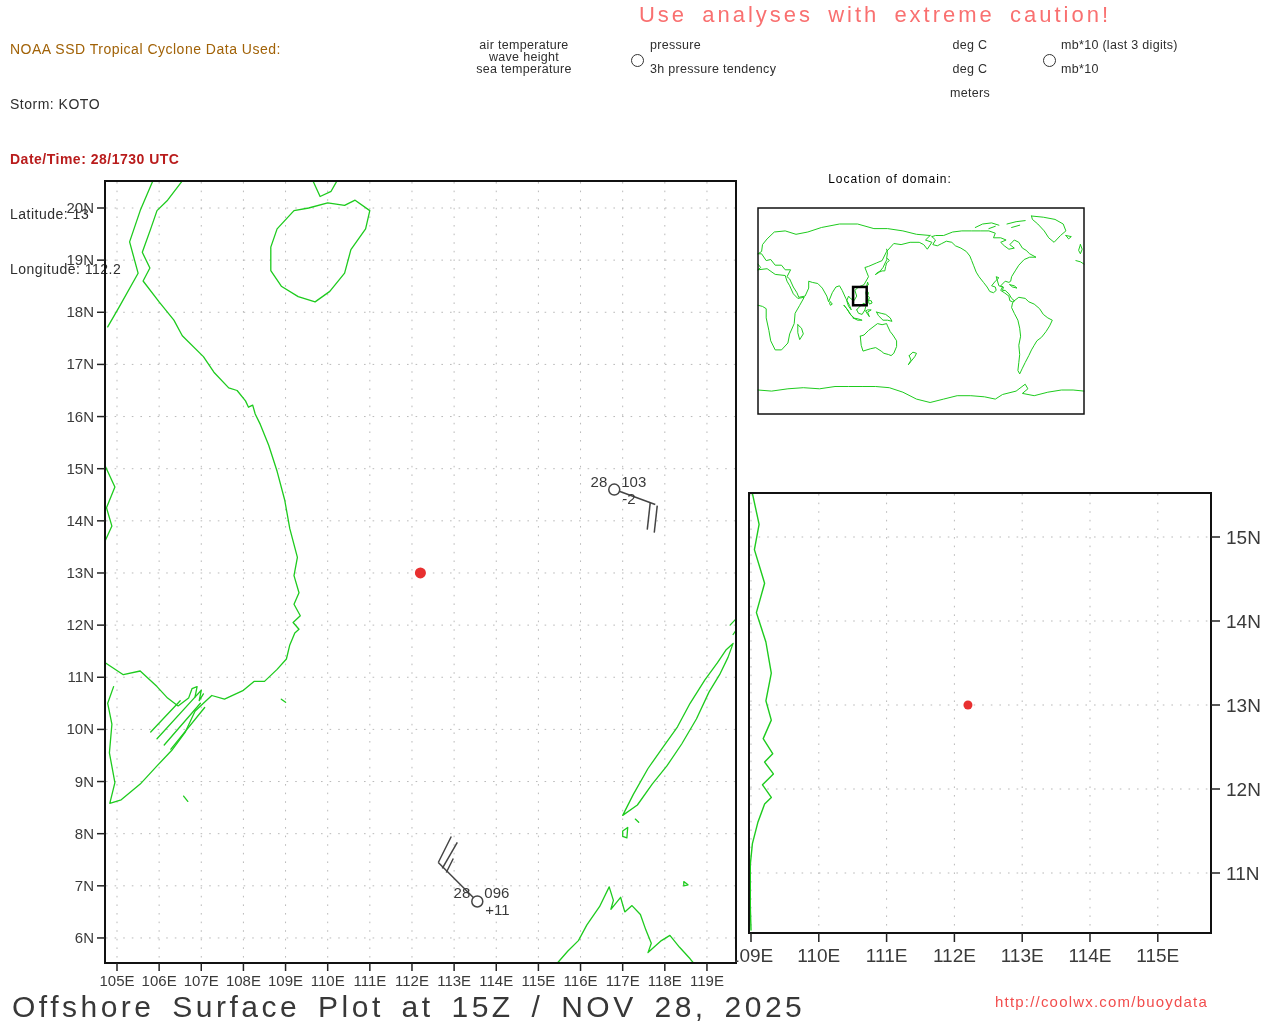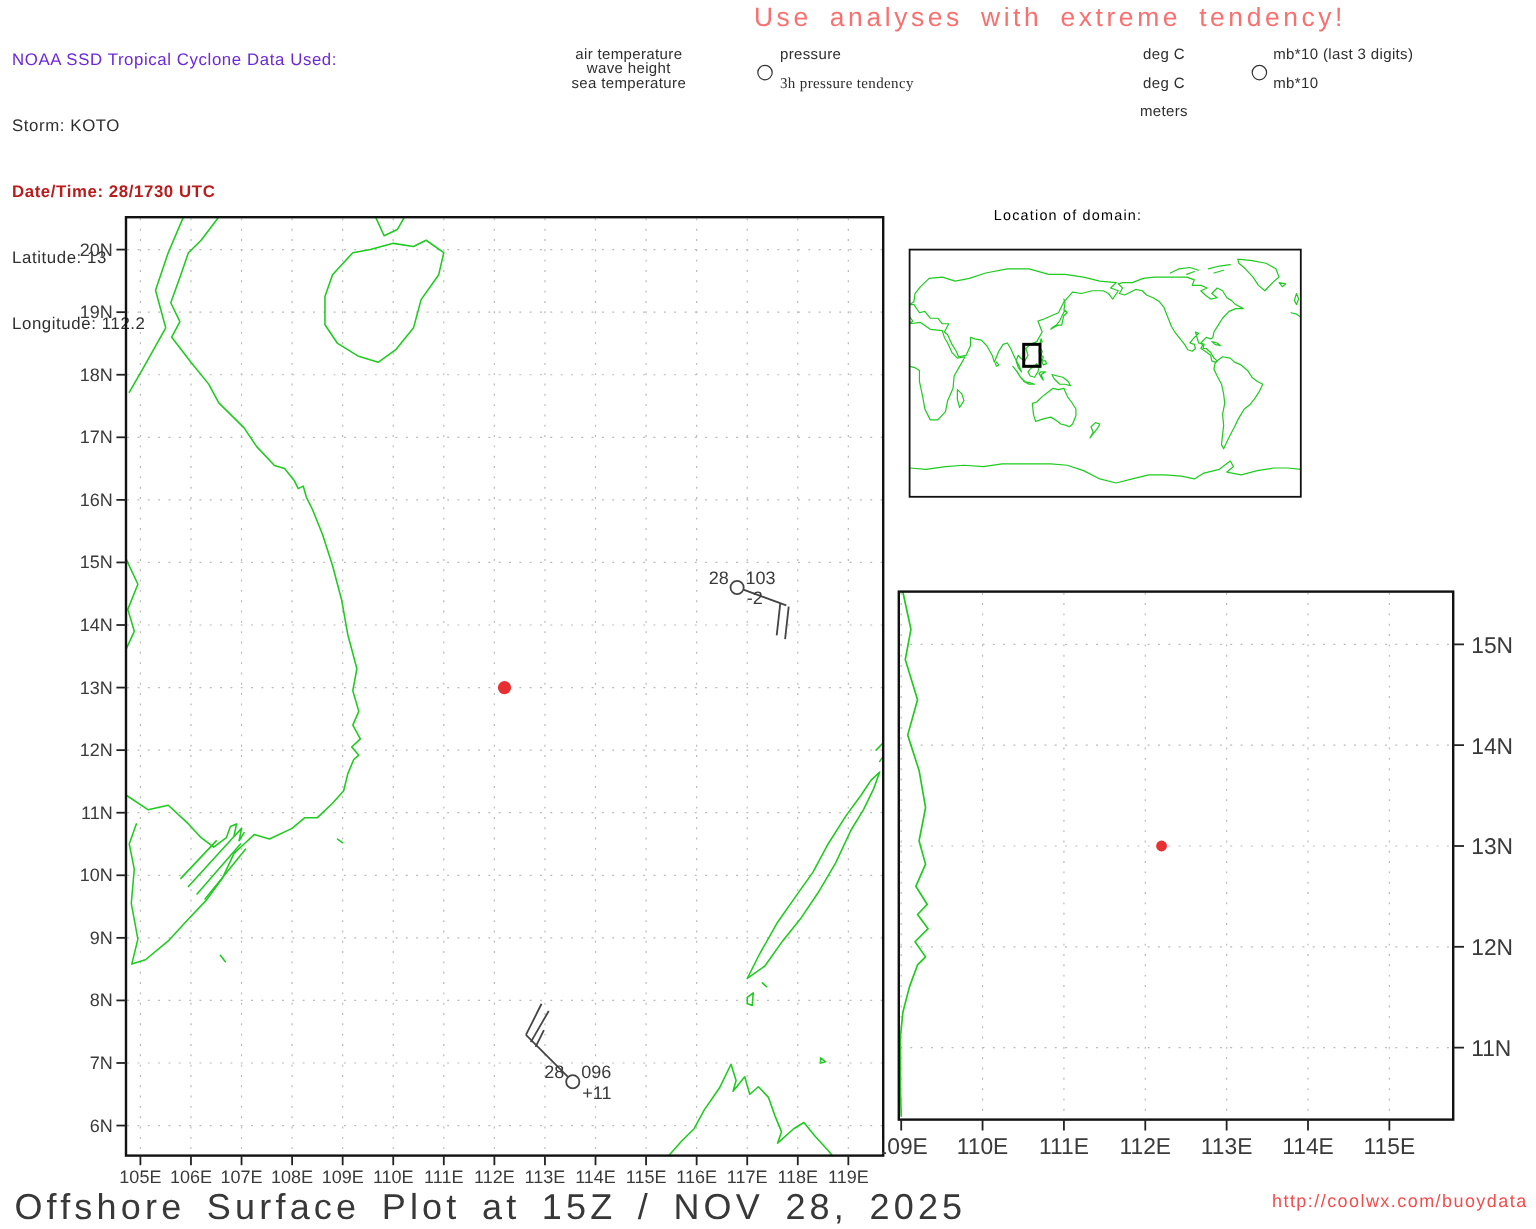--- a/index.html
+++ b/index.html
@@ -1,52 +1,52 @@
 <!DOCTYPE html>
 <html><head>
 <meta charset="utf-8">
 <style>
   html,body{margin:0;padding:0;background:#fff;}
   #stage{position:relative;width:1280px;height:1024px;background:#fff;overflow:hidden;
          font-family:"Liberation Sans",sans-serif;color:#2e2e2e;}
   .abs{position:absolute;white-space:pre;}
   .storm-line{font-size:14px;letter-spacing:.5px;line-height:19px;}
-  .red-lt{color:#6d28d9;}
+  .red-lt{color:#a16207;}
   .red-strong{color:#b91c1c;font-weight:bold;}
   .caution{font-size:22px;letter-spacing:3px;word-spacing:6px;color:#f97070;text-align:center;}
   .legend-txt{font-size:12.5px;letter-spacing:.3px;color:#2e2e2e;}
   .legend-right{text-align:center;}
   .legend-circle{width:11px;height:11px;border:1.4px solid #333;border-radius:50%;background:#fff;}
   .warning{font-size:13.5px;letter-spacing:.8px;word-spacing:2px;color:#fa5555;text-align:center;}
   .inset-title{font-size:12px;letter-spacing:1px;text-align:center;color:#000000;}
   .footer-title{font-size:30px;letter-spacing:3.5px;word-spacing:6px;color:#383838;}
-  .footer-url{font-size:15px;letter-spacing:1.2px;color:#f24d4d;text-align:right;text-decoration:none;}
+  .footer-url{font-size:15px;letter-spacing:1.2px;color:#f24d4d;text-decoration:none;}
   svg text{font-family:"Liberation Sans",sans-serif;fill:#3a3a3a;}
 </style>
 </head>
 <body>
 
 <div id="stage">
 
   <div class="abs" style="left:10px;top:4px;">
     <div class="storm-line red-lt">NOAA SSD Tropical Cyclone Data Used:</div>
     <div class="storm-line">Storm: KOTO</div>
     <div class="storm-line red-strong">Date/Time: 28/1730 UTC</div>
     <div class="storm-line">Latitude: 13</div>
     <div class="storm-line">Longitude: 112.2</div>
   </div>
 
-  <div class="abs caution" style="left:595px;top:2px;width:560px;">Use analyses with extreme tendency!</div>
+  <div class="abs caution" style="left:595px;top:2px;width:560px;">Use analyses with extreme caution!</div>
 
   <div class="abs legend-txt legend-right" style="left:420px;top:38px;width:208px;">air temperature</div>
   <div class="abs legend-txt legend-right" style="left:420px;top:50px;width:208px;">wave height</div>
   <div class="abs legend-txt legend-right" style="left:420px;top:62px;width:208px;">sea temperature</div>
   <div class="abs legend-circle" style="left:631px;top:54px;"></div>
   <div class="abs legend-txt" style="left:650px;top:38px;">pressure</div>
-  <div class="abs legend-txt" style="left:650px;top:62px;font-family:Liberation Serif, serif;">3h pressure tendency</div>
+  <div class="abs legend-txt" style="left:650px;top:62px;">3h pressure tendency</div>
 
   <div class="abs legend-txt legend-right" style="left:900px;top:38px;width:140px;">deg C</div>
   <div class="abs legend-txt legend-right" style="left:900px;top:50px;width:140px;margin-top:36px;">meters</div>
   <div class="abs legend-txt legend-right" style="left:900px;top:62px;width:140px;">deg C</div>
   <div class="abs legend-circle" style="left:1043px;top:54px;"></div>
   <div class="abs legend-txt" style="left:1061px;top:38px;">mb*10 (last 3 digits)</div>
   <div class="abs legend-txt" style="left:1061px;top:62px;">mb*10</div>
 
 
   <svg id="main-map" class="abs" style="left:60px;top:170px;" width="690" height="830" viewBox="0 0 690 830">

